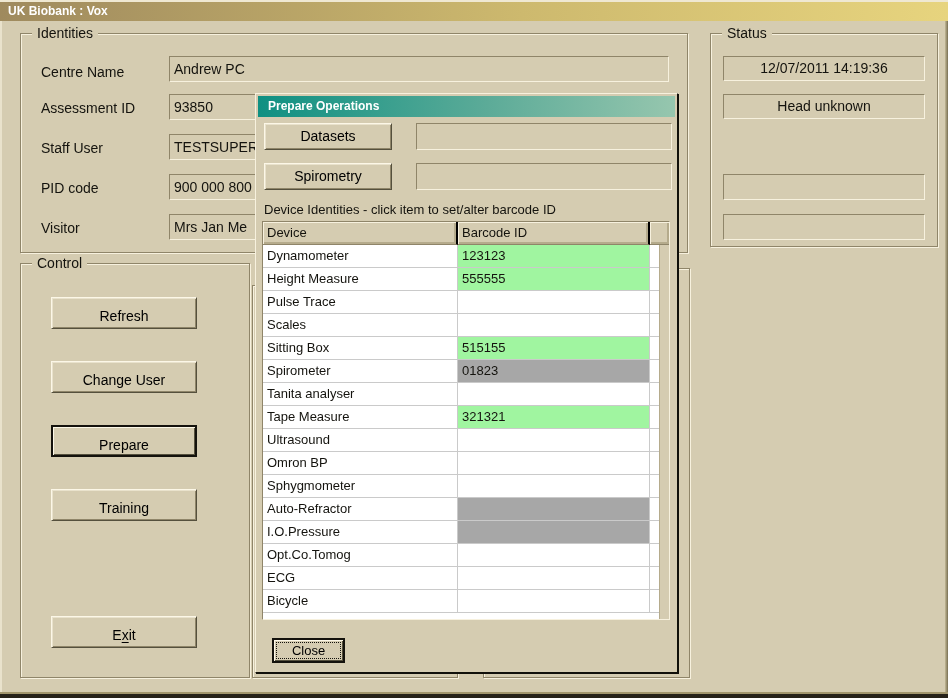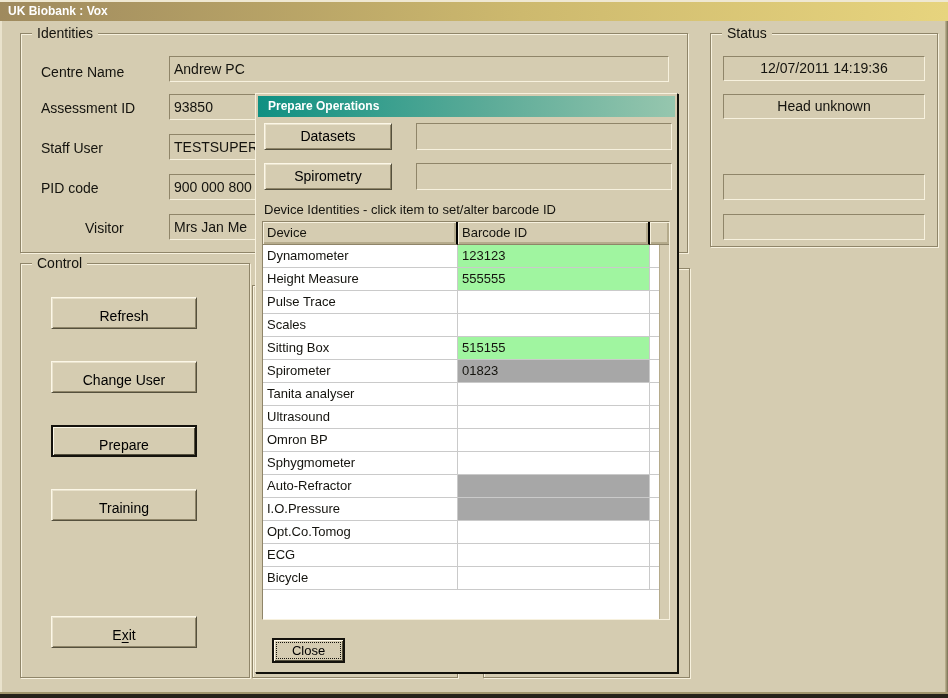--- a/index.html
+++ b/index.html
@@ -95,21 +95,21 @@
 
   <div class="id-label" style="top:66px;">Assessment ID</div>
   <div class="sunken field" style="left:148px; top:60px;  width:500px; height:26px;">93850</div>
 
   <div class="id-label" style="top:106px;">Staff User</div>
   <div class="sunken field" style="left:148px; top:100px; width:500px; height:26px;">TESTSUPER</div>
 
   <div class="id-label" style="top:146px;">PID code</div>
   <div class="sunken field" style="left:148px; top:140px; width:500px; height:26px;">900 000 800</div>
 
-  <div class="id-label" style="top:186px;margin-left:44px;">Visitor</div>
+  <div class="id-label" style="top:186px;">Visitor</div>
   <div class="sunken field" style="left:148px; top:180px; width:500px; height:26px;">Mrs Jan Me</div>
 </div>
 
 <div class="groupbox" style="left:710px; top:33px; width:228px; height:214px;">
   <div class="grouplabel">Status</div>
   <div class="sunken statusbox" style="left:12px; top:22px;  width:202px; height:25px;">12/07/2011 14:19:36</div>
   <div class="sunken statusbox" style="left:12px; top:60px;  width:202px; height:25px;">Head unknown</div>
   <div class="sunken statusbox" style="left:12px; top:100px; width:202px; height:25px;margin-top:40px;">Not transferring</div>
   <div class="sunken statusbox" style="left:12px; top:140px; width:202px; height:26px;"></div>
   <div class="sunken statusbox" style="left:12px; top:180px; width:202px; height:26px;"></div>
@@ -183,20 +183,25 @@
           <div class="td td-barcode state-gray">01823</div>
           <div class="td td-fill"></div>
         </div>
 
         <div class="trow">
           <div class="td td-device">Tanita analyser</div>
           <div class="td td-barcode state-white"></div>
           <div class="td td-fill"></div>
         </div>
 
+        <div class="trow">
+          <div class="td td-device">Tape Measure</div>
+          <div class="td td-barcode state-green">321321</div>
+          <div class="td td-fill"></div>
+        </div>
 
         <div class="trow">
           <div class="td td-device">Ultrasound</div>
           <div class="td td-barcode state-white"></div>
           <div class="td td-fill"></div>
         </div>
 
         <div class="trow">
           <div class="td td-device">Omron BP</div>
           <div class="td td-barcode state-white"></div>

